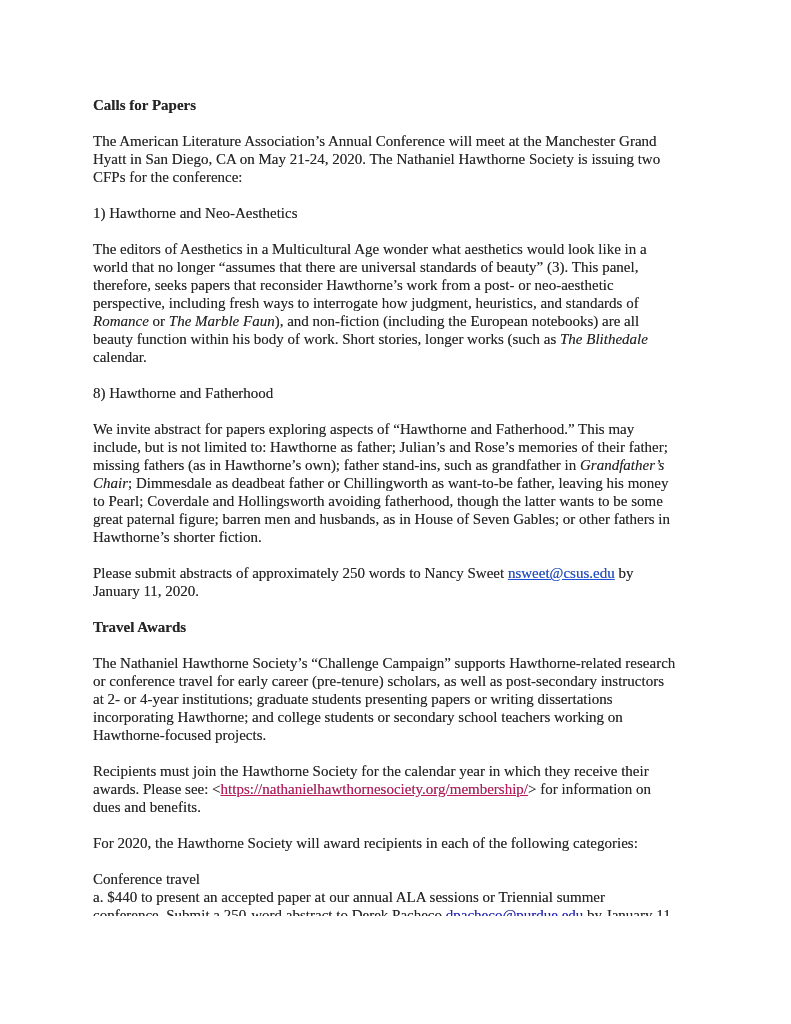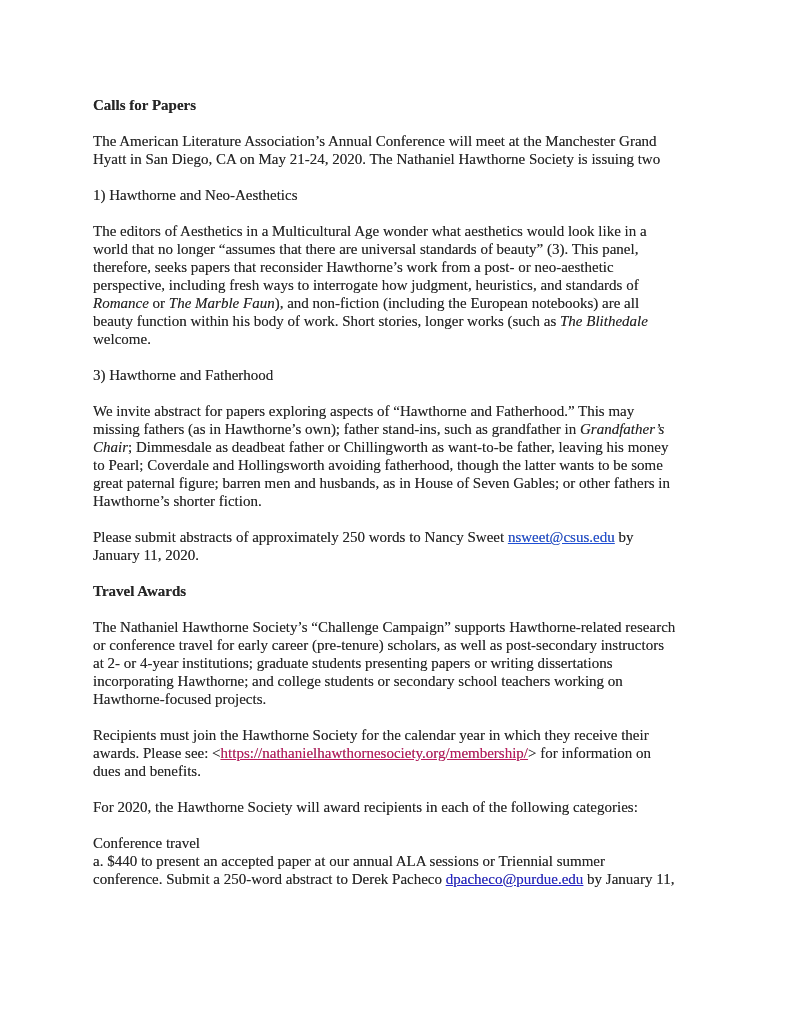--- a/index.html
+++ b/index.html
@@ -52,38 +52,40 @@
 <body>
 
 <div class="page">
   <div class="content" id="doc-content" style="color: rgb(38, 38, 38);">
       <div class="block heading">
         <div class="line"><span class="r-b">Calls for Papers</span></div>
       </div>
       <div class="block para">
         <div class="line"><span class="r-plain">The American Literature Association’s Annual Conference will meet at the Manchester Grand</span></div>
         <div class="line"><span class="r-plain">Hyatt in San Diego, CA on May 21-24, 2020. The Nathaniel Hawthorne Society is issuing two</span></div>
+        <div class="line"><span class="r-plain">CFPs for the conference:</span></div>
       </div>
       <div class="block para">
         <div class="line"><span class="r-plain">1) Hawthorne and Neo-Aesthetics</span></div>
       </div>
       <div class="block para">
         <div class="line"><span class="r-plain">The editors of Aesthetics in a Multicultural Age wonder what aesthetics would look like in a</span></div>
         <div class="line"><span class="r-plain">world that no longer “assumes that there are universal standards of beauty” (3). This panel,</span></div>
         <div class="line"><span class="r-plain">therefore, seeks papers that reconsider Hawthorne’s work from a post- or neo-aesthetic</span></div>
         <div class="line"><span class="r-plain">perspective, including fresh ways to interrogate how judgment, heuristics, and standards of</span></div>
         <div class="line"><span class="r-i">Romance</span><span class="r-plain"> or </span><span class="r-i">The Marble Faun</span><span class="r-plain">), and non-fiction (including the European notebooks) are all</span></div>
         <div class="line"><span class="r-plain">beauty function within his body of work. Short stories, longer works (such as </span><span class="r-i">The Blithedale</span></div>
-        <div class="line"><span class="r-plain">welcome.</span></div>
+        <div class="line"><span class="r-plain">calendar.</span></div>
       </div>
       <div class="block para">
-        <div class="line"><span class="r-plain">3) Hawthorne and Fatherhood</span></div>
+        <div class="line"><span class="r-plain">8) Hawthorne and Fatherhood</span></div>
       </div>
       <div class="block para">
         <div class="line"><span class="r-plain">We invite abstract for papers exploring aspects of “Hawthorne and Fatherhood.” This may</span></div>
+        <div class="line"><span class="r-plain">include, but is not limited to: Hawthorne as father; Julian’s and Rose’s memories of their father;</span></div>
         <div class="line"><span class="r-plain">missing fathers (as in Hawthorne’s own); father stand-ins, such as grandfather in </span><span class="r-i">Grandfather’s</span></div>
         <div class="line"><span class="r-i">Chair</span><span class="r-plain">; Dimmesdale as deadbeat father or Chillingworth as want-to-be father, leaving his money</span></div>
         <div class="line"><span class="r-plain">to Pearl; Coverdale and Hollingsworth avoiding fatherhood, though the latter wants to be some</span></div>
         <div class="line"><span class="r-plain">great paternal figure; barren men and husbands, as in House of Seven Gables; or other fathers in</span></div>
         <div class="line"><span class="r-plain">Hawthorne’s shorter fiction.</span></div>
       </div>
       <div class="block para">
         <div class="line"><span class="r-plain">Please submit abstracts of approximately 250 words to Nancy Sweet </span><a class="r-a" href="#" style="color: #1d4ed8;">nsweet@csus.edu</a><span class="r-plain"> by</span></div>
         <div class="line"><span class="r-plain">January 11, 2020.</span></div>
       </div>

